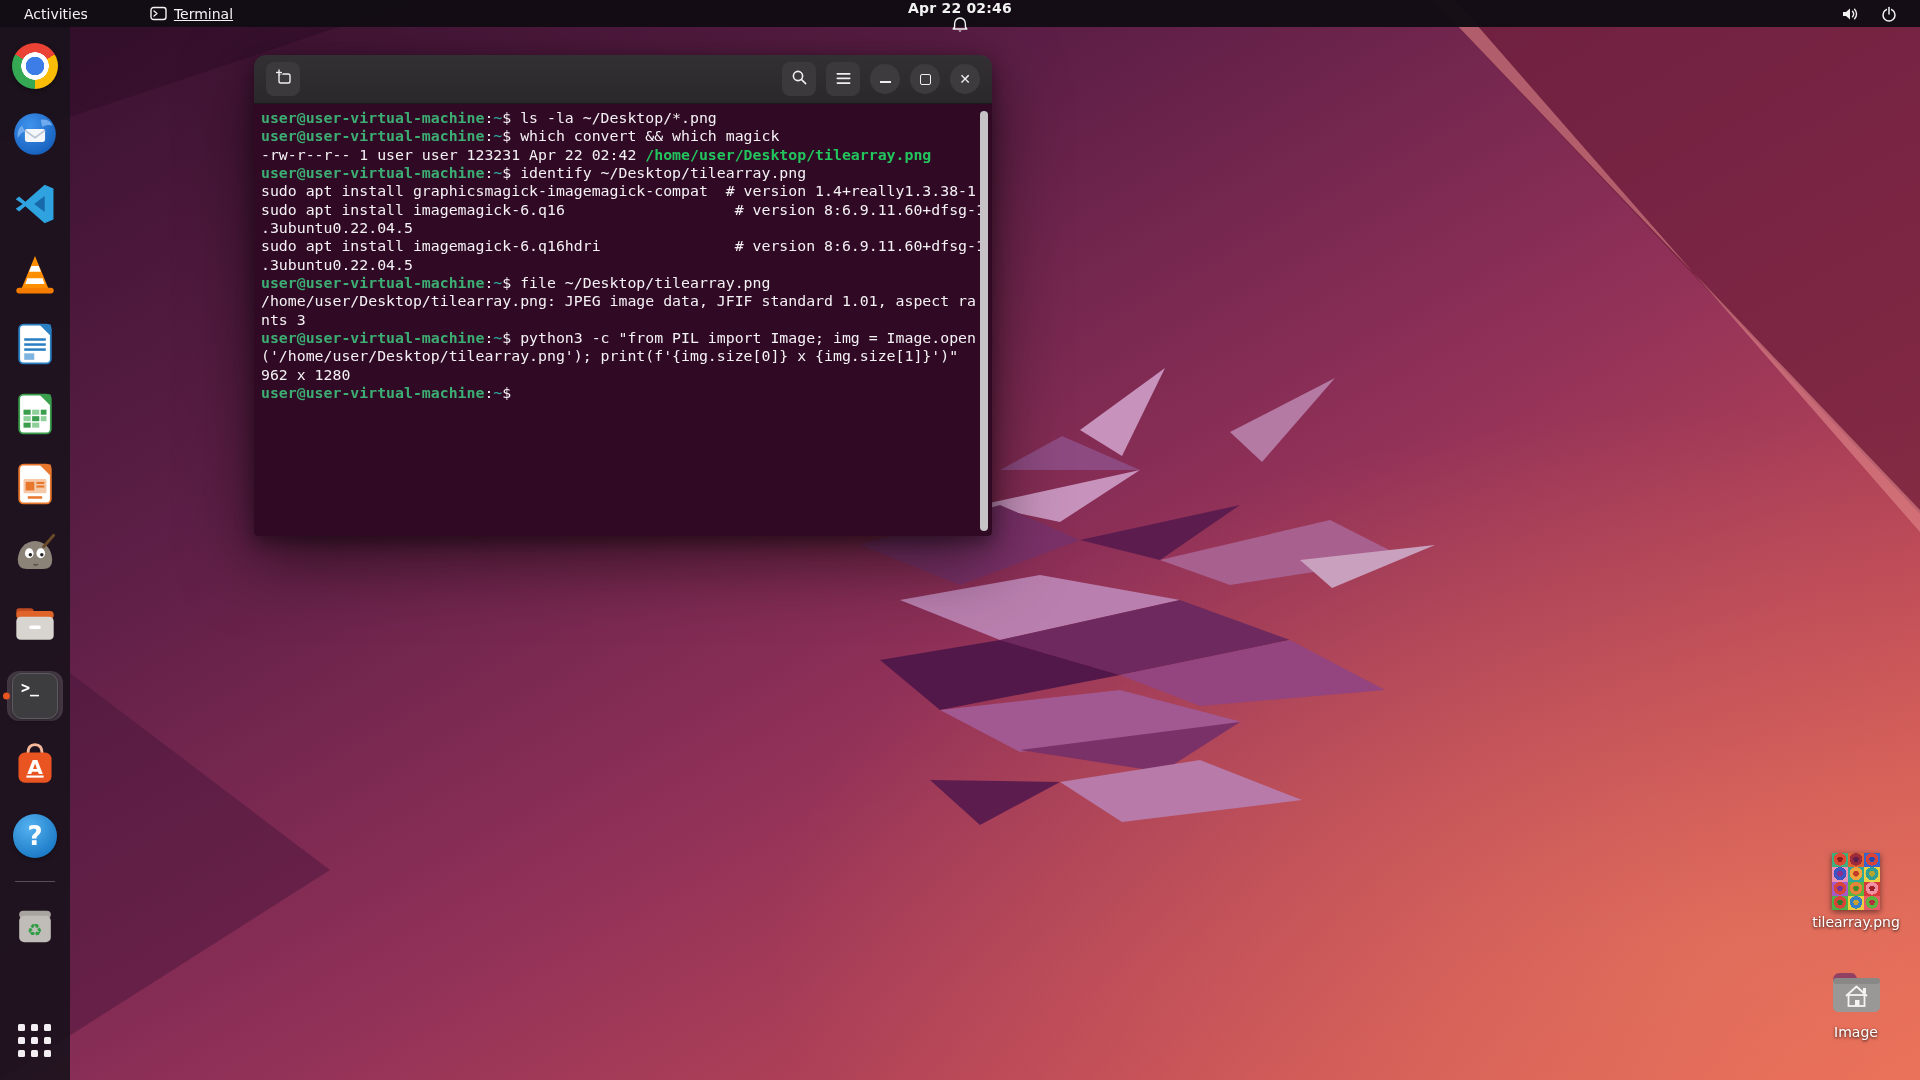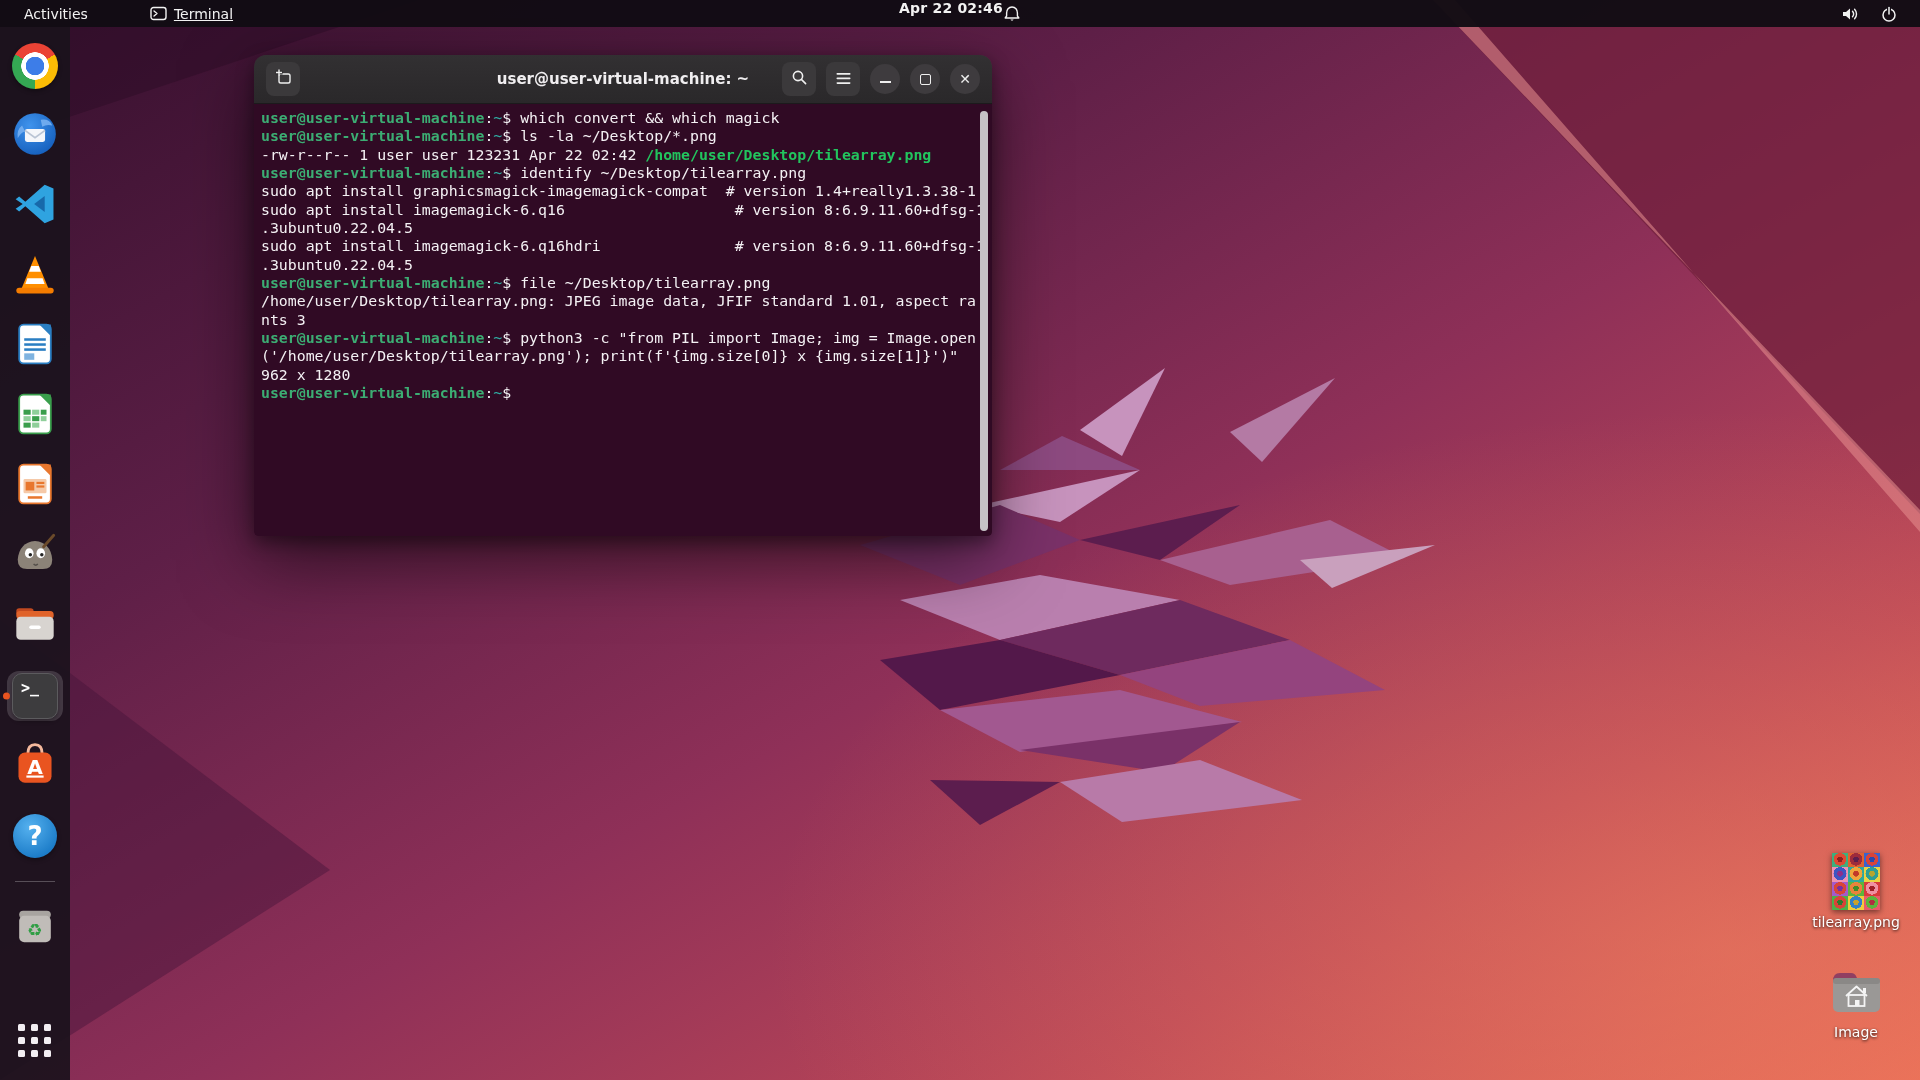--- a/index.html
+++ b/index.html
@@ -13,21 +13,21 @@
   
   .topbar{
     position:absolute;left:0;top:0;width:1920px;height:27px;z-index:50;
     background:rgba(18,12,20,0.97);color:#f2f2f2;
     display:flex;align-items:center;font-size:14px;
   }
   .tb-left{display:flex;align-items:center;height:100%;}
   .tb-activities{padding:0 16px;margin-left:8px;height:100%;display:flex;align-items:center;cursor:pointer;}
   .tb-appmenu{display:flex;align-items:center;gap:7px;margin-left:36px;padding:0 10px;height:100%;text-decoration:underline;}
   .tb-center{position:absolute;left:50%;top:0;transform:translateX(-50%);height:100%;
-    display:flex;padding:0 12px;}
+    display:flex;align-items:center;padding:0 12px;flex-direction:column;}
   .tb-clock{font-weight:bold;letter-spacing:.2px;}
   .tb-right{margin-left:auto;display:flex;align-items:center;gap:20px;padding-right:22px;height:100%;}
   .tb-icon{display:flex;align-items:center;justify-content:center;}
   
   .dock{
     position:absolute;left:0;top:27px;bottom:0;width:70px;z-index:40;
     background:rgba(26,18,28,0.92);
     display:flex;flex-direction:column;align-items:center;
     padding:14px 0;gap:20px;box-sizing:border-box;
   }
@@ -327,21 +327,20 @@
         <span></span>
         <span></span>
         <span></span>
         <span></span>
     </span>
   </div>
 </div>
 
 <div class="window">
   <div class="titlebar">
-    <div class="title">user@user-virtual-machine: ~</div>
     <div class="tbtn newtab">
       <span>
         <svg width="18" height="18" viewBox="0 0 18 18">
           <rect x="5" y="6" width="11" height="9" rx="1.8" fill="none" stroke="#efefef" stroke-width="1.4"></rect>
           <line x1="1.5" y1="4.5" x2="8.5" y2="4.5" stroke="#2e2c2e" stroke-width="4"></line>
           <line x1="2" y1="4.5" x2="8" y2="4.5" stroke="#efefef" stroke-width="1.4"></line>
           <line x1="5" y1="1.5" x2="5" y2="7.5" stroke="#efefef" stroke-width="1.4"></line>
         </svg>
       </span>
     </div>
@@ -369,22 +368,22 @@
       <div class="cbtn">
         <span class="glyph-max"></span>
       </div>
       <div class="cbtn">
         <span class="glyph-close">✕</span>
       </div>
     </div>
   </div>
   <div class="term-body">
     <div class="scrollbar"></div>
-  <div class="term-line"><span class="c-user">user@user-virtual-machine</span><span class="c-fg">:</span><span class="c-tilde">~</span><span class="c-fg">$ which convert &amp;&amp; which magick</span></div>
-      <div class="term-line"><span class="c-user">user@user-virtual-machine</span><span class="c-fg">:</span><span class="c-tilde">~</span><span class="c-fg">$ ls -la ~/Desktop/*.png</span></div>
+  <div class="term-line"><span class="c-user">user@user-virtual-machine</span><span class="c-fg">:</span><span class="c-tilde">~</span><span class="c-fg">$ ls -la ~/Desktop/*.png</span></div>
+      <div class="term-line"><span class="c-user">user@user-virtual-machine</span><span class="c-fg">:</span><span class="c-tilde">~</span><span class="c-fg">$ which convert &amp;&amp; which magick</span></div>
       <div class="term-line"><span class="c-fg">-rw-r--r-- 1 user user 123231 Apr 22 02:42 </span><span class="c-path">/home/user/Desktop/tilearray.png</span></div>
       <div class="term-line"><span class="c-user">user@user-virtual-machine</span><span class="c-fg">:</span><span class="c-tilde">~</span><span class="c-fg">$ identify ~/Desktop/tilearray.png</span></div>
       <div class="term-line"><span class="c-fg">sudo apt install graphicsmagick-imagemagick-compat  # version 1.4+really1.3.38-1</span></div>
       <div class="term-line"><span class="c-fg">sudo apt install imagemagick-6.q16                   # version 8:6.9.11.60+dfsg-1</span></div>
       <div class="term-line"><span class="c-fg">.3ubuntu0.22.04.5</span></div>
       <div class="term-line"><span class="c-fg">sudo apt install imagemagick-6.q16hdri               # version 8:6.9.11.60+dfsg-1</span></div>
       <div class="term-line"><span class="c-fg">.3ubuntu0.22.04.5</span></div>
       <div class="term-line"><span class="c-user">user@user-virtual-machine</span><span class="c-fg">:</span><span class="c-tilde">~</span><span class="c-fg">$ file ~/Desktop/tilearray.png</span></div>
       <div class="term-line"><span class="c-fg">/home/user/Desktop/tilearray.png: JPEG image data, JFIF standard 1.01, aspect ra</span></div>
       <div class="term-line"><span class="c-fg">nts 3</span></div>

